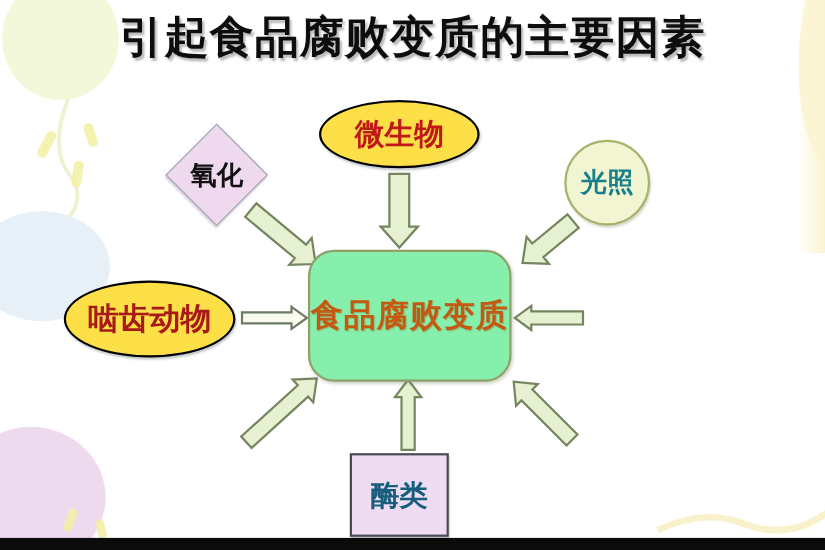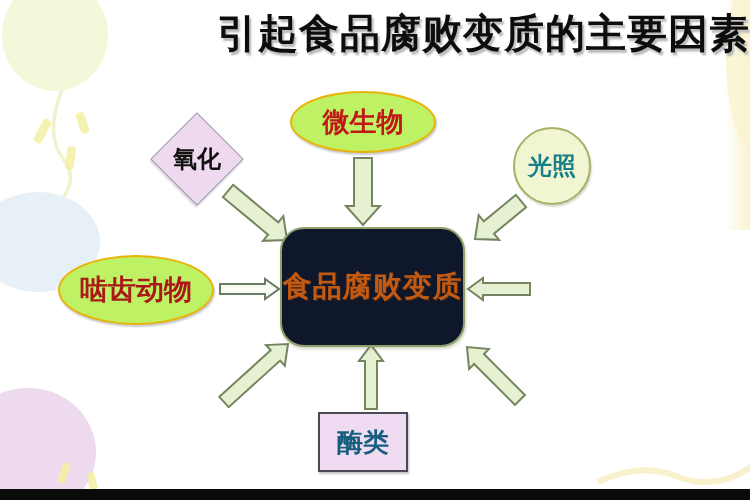--- a/index.html
+++ b/index.html
@@ -15,54 +15,54 @@
     position:absolute;right:0;top:0;width:26px;height:230px;z-index:0;
     background:linear-gradient(to left,#fbf3cf,rgba(251,243,207,0));
   }
   
   #arrow-layer{position:absolute;left:0;top:0;width:750px;height:500px;z-index:2;}
   .block-arrow{fill:#e6f1d2;stroke:#75855f;stroke-width:2;}
   .block-arrow.pale{fill:#f9fbf1;stroke:#6b7a62;}
   
   .page-title{
     position:absolute;left:0;right:0;top:6px;z-index:4;
-    text-align:right;font-size:40px;font-weight:bold;color:#0d0d0d;
+    text-align:center;font-size:40px;font-weight:bold;color:#0d0d0d;
     letter-spacing:1px;text-shadow:2px 3px 2px #b9b9b9;
   }
   
   .node{
     position:absolute;display:flex;align-items:center;justify-content:center;
     z-index:3;box-sizing:border-box;font-weight:bold;text-align:center;
   }
   .ellipse-node{
-    background:#bef264;border:2px solid #eab308;border-radius:50%;
+    background:#fde047;border:2px solid #000000;border-radius:50%;
     box-shadow:1px 2px 2px rgba(90,100,110,.35);
     color:#a81a1a;
   }
   .circle-node{
     background:#f2f5d2;border:2px solid #a9b168;border-radius:50%;
     box-shadow:1px 2px 2px rgba(120,120,90,.3);
     color:#17808a;font-size:24px;
   }
   .diamond-node{
     width:66px;height:66px;left:164px;top:126px;
     background:#eed9ef;border:1.5px solid #9aa0b0;
     transform:rotate(45deg);box-shadow:1px 2px 2px rgba(120,100,130,.3);
   }
   .diamond-node span{transform:rotate(-45deg);color:#111;font-size:24px;white-space:nowrap;}
   .rect-node{
-    left:318px;top:412px;width:90px;height:60px;
+    left:318px;top:412px;width:90px;height:76px;
     background:#efdcf2;border:2px solid #4a4a55;
     color:#175e7e;font-size:26px;
     box-shadow:1px 2px 2px rgba(80,80,90,.35);
   }
   .center-box{
     position:absolute;left:280px;top:227px;width:185px;height:120px;z-index:3;
     display:flex;align-items:center;justify-content:center;box-sizing:border-box;
-    background:#0f172a;border:2.5px solid #8fa06a;border-radius:24px;
+    background:#86efac;border:2.5px solid #8fa06a;border-radius:24px;
     color:#c45a11;font-size:29px;font-weight:bold;letter-spacing:1px;
     text-shadow:1px 1px 1px rgba(150,80,20,.35);
     box-shadow:1px 2px 3px rgba(110,120,80,.3);
   }
   
   .n-microbe{left:290px;top:91px;width:146px;height:62px;font-size:27px;color:#c01818;}
   .n-rodent{left:58px;top:255px;width:156px;height:70px;font-size:28px;}
   .n-insect{left:531px;top:256px;width:162px;height:72px;font-size:25px;}
   .n-light{left:513px;top:127px;width:78px;height:78px;}
   .n-temperature{left:157px;top:391px;width:76px;height:76px;}

